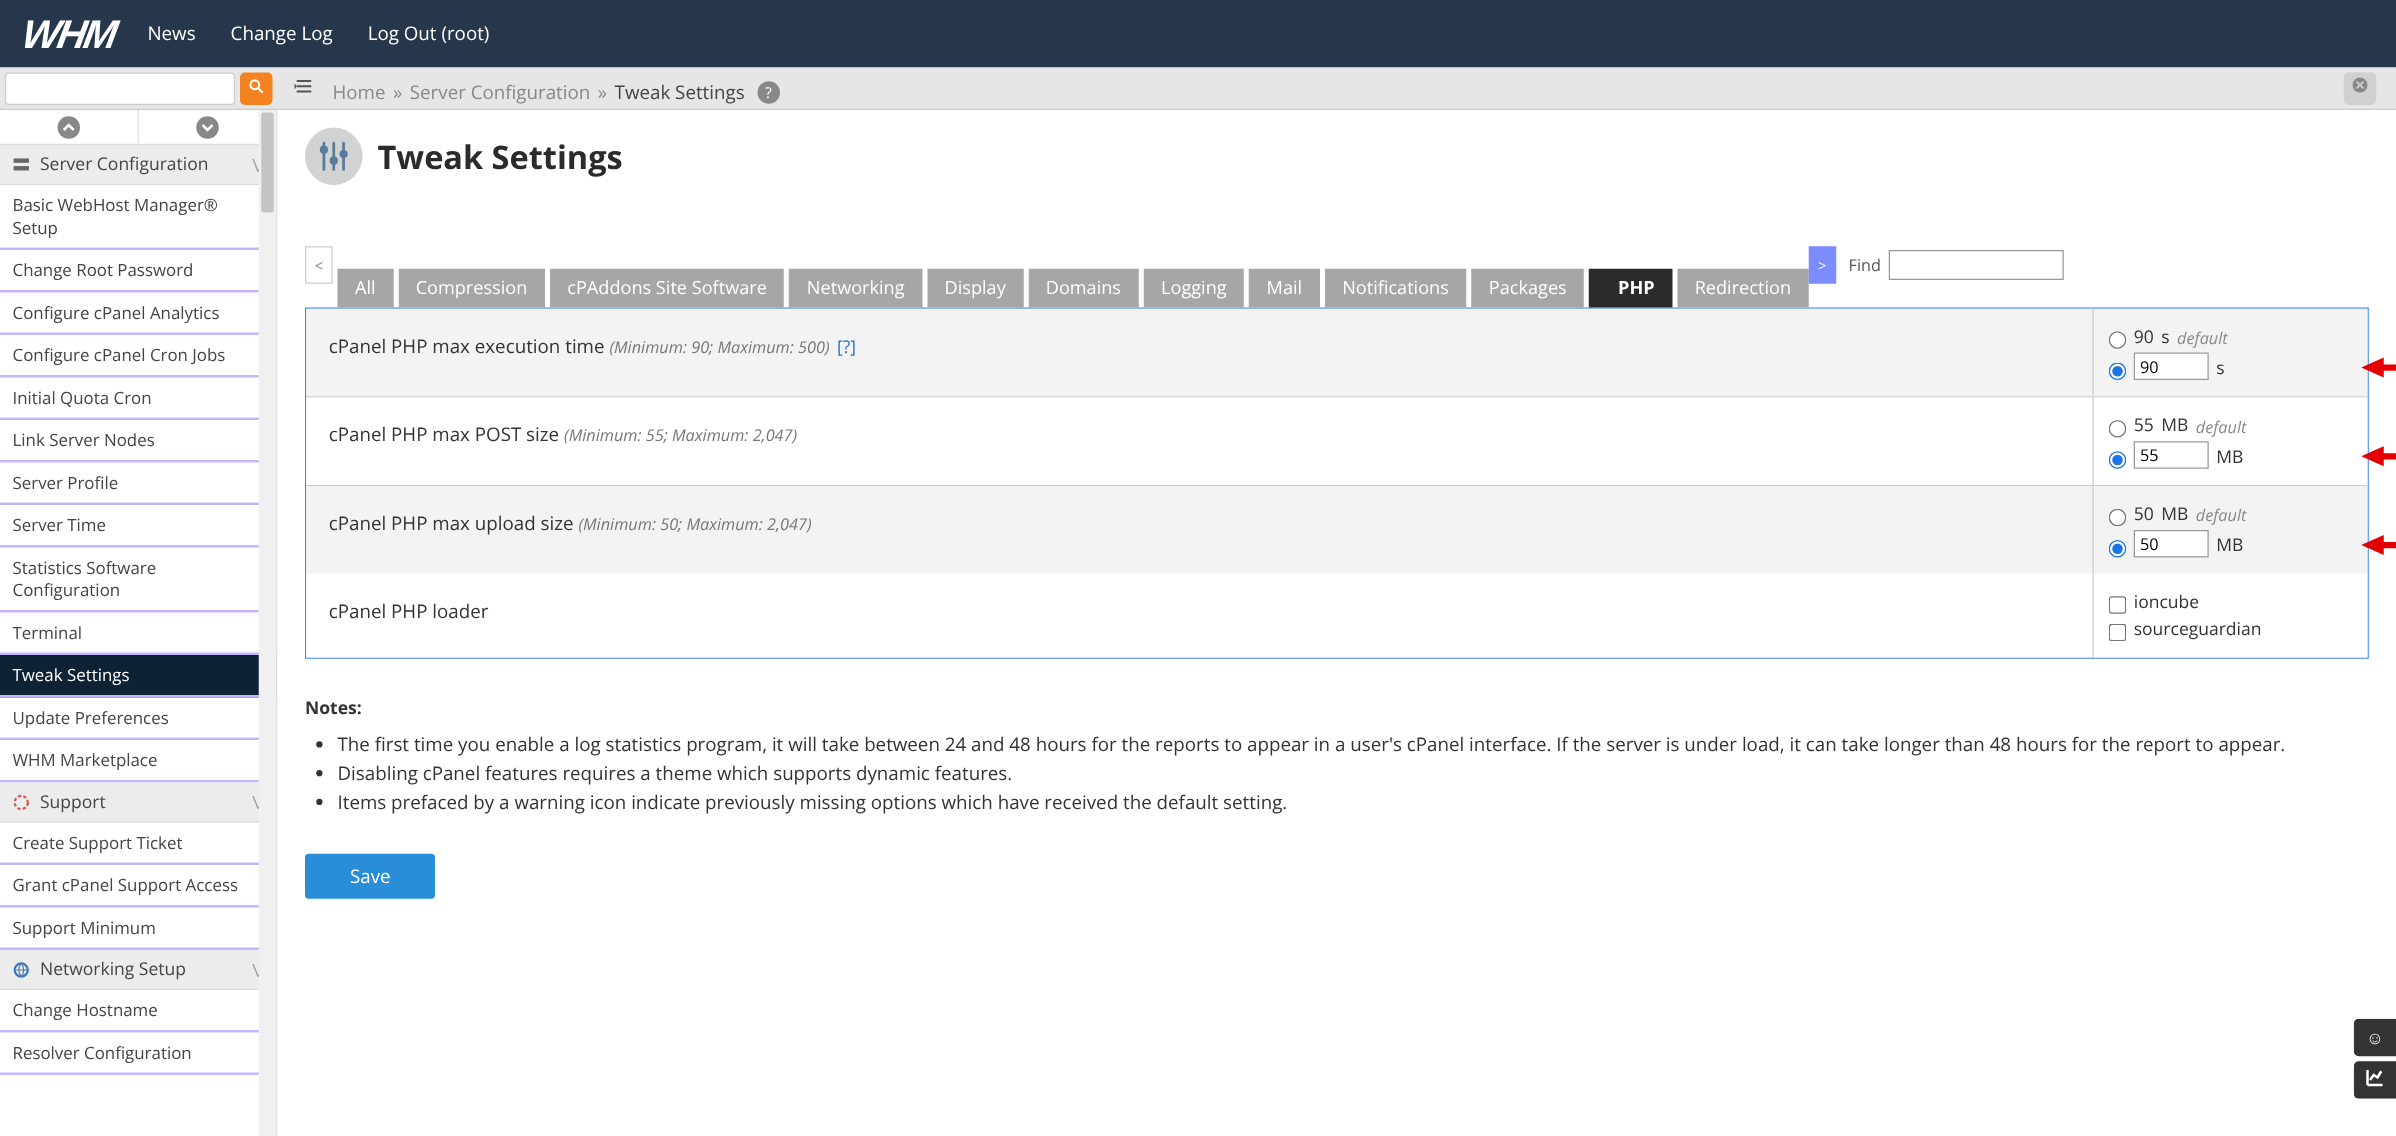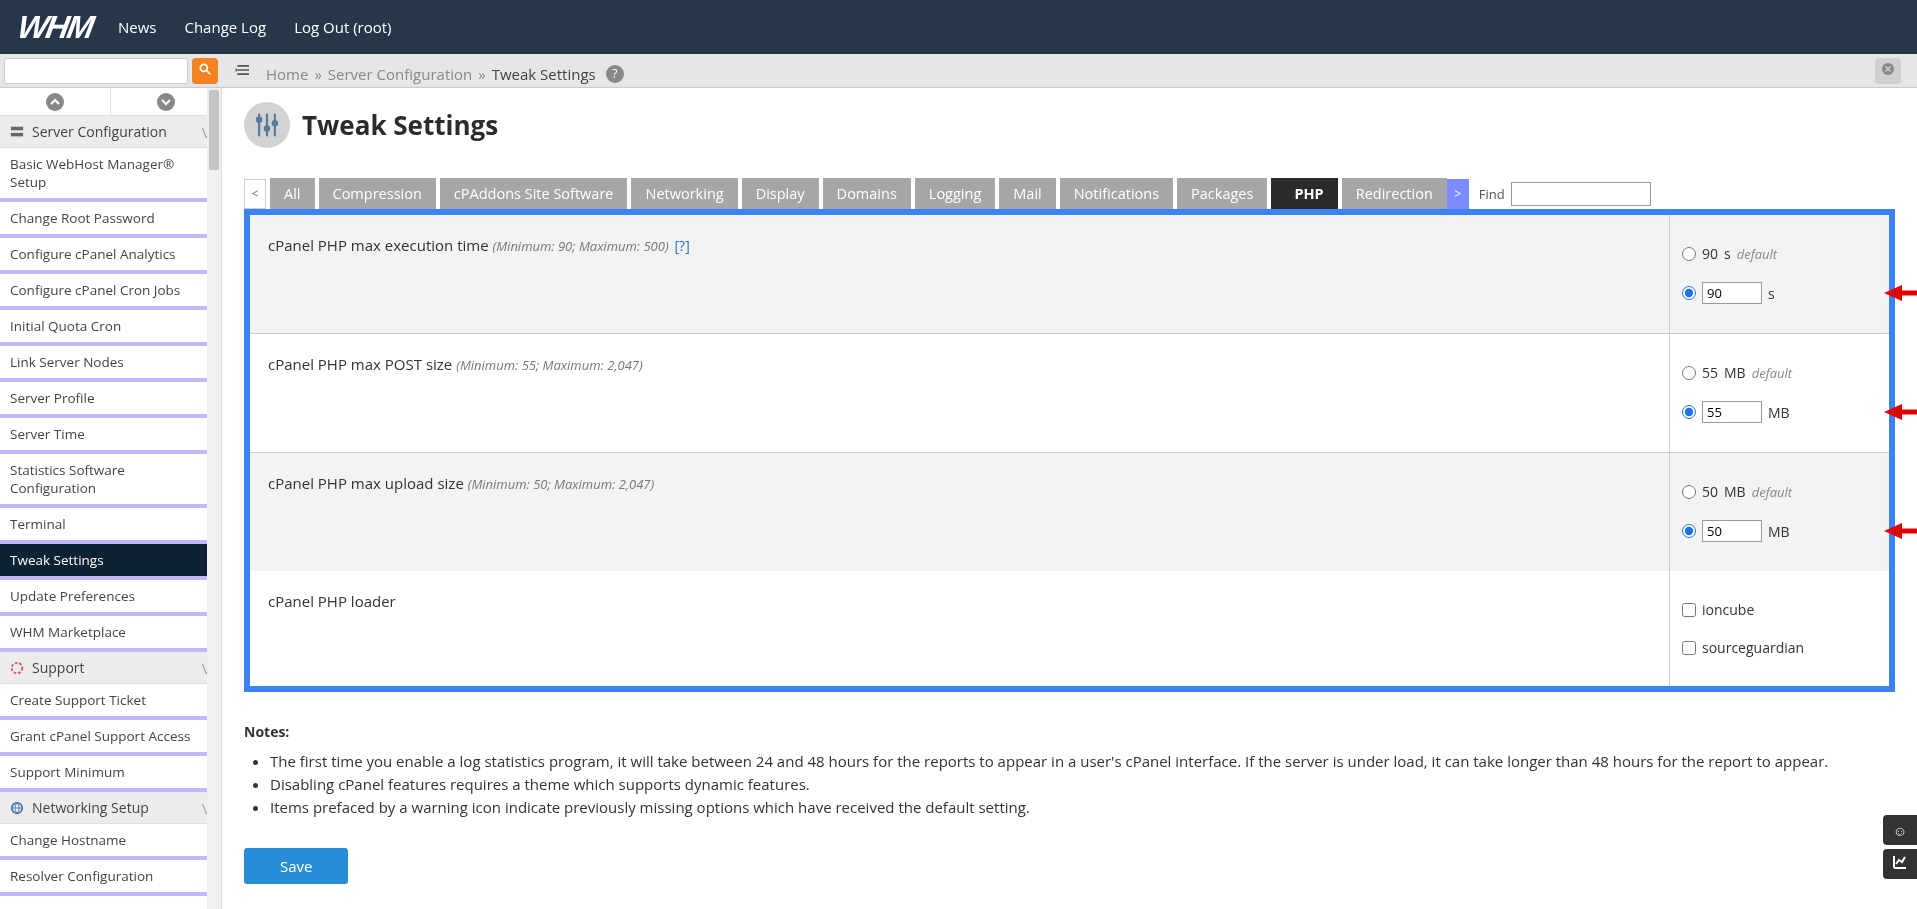--- a/index.html
+++ b/index.html
@@ -32,51 +32,51 @@
 .sidebar { width: 222px; background: #fff; border-right: 1px solid #ddd; overflow-y: auto; position: relative; }
 .sb-scroll { position: absolute; right: 0; top: 0; width: 14px; height: 100%; background: #f0f0f0; }
 .sb-scroll-thumb { width: 10px; height: 80px; background: #c4c4c4; border-radius: 2px; margin: 2px auto 0; }
 .sb-arrows { display: flex; height: 28px; border-bottom: 1px solid #ddd; }
 .sb-arrows > div { flex: 1; display: flex; align-items: center; justify-content: center; border-right: 1px solid #ddd; cursor: pointer; }
 .sb-arrows > div:last-child { border-right: none; }
 .sb-arrow-circle { width: 18px; height: 18px; border-radius: 50%; background: #888; display: flex; align-items: center; justify-content: center; }
 .sb-cat { background: #ececec; padding: 6px 10px; font-size: 14px; color: #444; border-bottom: 1px solid #ddd; display: flex; align-items: center; gap: 8px; cursor: pointer; }
 .sb-cat .chev { margin-left: auto; color: #999; font-size: 11px; }
 .sb-cat-icon { width: 14px; height: 14px; display: inline-flex; align-items: center; justify-content: center; }
-.sb-item { padding: 7px 10px; font-size: 13.5px; color: #444; border-bottom: 4px solid #c4b5fd; cursor: pointer; }
+.sb-item { padding: 7px 10px; font-size: 13.5px; color: #444; border-bottom: 2px solid #c4b5fd; cursor: pointer; }
 .sb-item.active { background: #0d2235; color: #fff; }
 
 
 .main { flex: 1; background: #fff; padding: 14px 22px 22px 22px; overflow: visible; position: relative; }
 .page-header { display: flex; align-items: center; gap: 12px; margin-bottom: 30px; }
 .page-icon { width: 46px; height: 46px; border-radius: 50%; background: #d2d2d2; display: flex; align-items: center; justify-content: center; }
 .page-icon svg { width: 28px; height: 28px; }
 .page-title { font-size: 26px; font-weight: 700; color: #2b2b2b; }
 
 
 .tabsrow { display: flex; align-items: center; gap: 0; margin-bottom: 0; }
 .tab-nav { width: 22px; height: 30px; background: #fff; border: 1px solid #ccc; color: #777; display: flex; align-items: center; justify-content: center; font-size: 12px; cursor: pointer; }
 .tab-nav.right { background: #7b8cff; color: #fff; border: none; }
 .tab { background: #a6a6a6; color: #fff; padding: 6px 14px; font-size: 14.5px; border: none; margin-left: 4px; cursor: pointer; }
 .tab:first-of-type { margin-left: 4px; }
 .tab.active { background: #2b2b2b; font-weight: 700; padding-left: 23px; }
 .find-lbl { margin-left: 10px; font-size: 13px; color: #555; }
 .find-input { margin-left: 6px; height: 24px; width: 140px; border: 1px solid #999; padding: 0 4px; font-size: 13px; }
 
 
-.settings-box { border: 6px solid #3b82f6; margin-top: 0; }
+.settings-box { border: 1px solid #3b82f6; margin-top: 0; }
 .setting-row { display: flex; border-bottom: 1px solid #ccc; }
 .setting-row:last-child { border-bottom: none; }
 .setting-row:nth-child(odd) { background: #f3f3f3; }
 .setting-row:nth-child(even) { background: #fff; }
 .setting-label { flex: 1; padding: 20px 18px; font-size: 15px; color: #333; }
 .setting-label .hint { color: #777; font-style: italic; font-size: 13px; }
 .setting-label .qmark { color: #2a6fc9; font-size: 14px; margin-left: 2px; }
 .setting-ctrl { width: 220px; border-left: 1px solid #ccc; padding: 10px 12px; font-size: 14px; color: #333; position: relative; }
-.opt-line { display: flex; align-items: center; gap: 6px; margin: 19px 0; }
+.opt-line { display: flex; align-items: flex-end; gap: 6px; margin: 3px 0; }
 .opt-line input[type=radio], .opt-line input[type=checkbox] { accent-color: #1a73e8; width: 14px; height: 14px; }
 .opt-line .numbox { width: 60px; height: 22px; border: 1px solid #999; font-size: 13px; padding: 0 4px; }
 .opt-line .unit { font-size: 14px; }
 .opt-line .dflt { color: #888; font-style: italic; font-size: 13px; }
 .red-arrow { position: absolute; right: -80px; width: 85px; height: 20px; pointer-events: none; }
 .red-arrow svg { width: 100%; height: 100%; }
 
 
 .notes-h { font-weight: 700; margin: 30px 0 10px 0; font-size: 14px; }
 .notes-list { margin-left: 26px; font-size: 15px; color: #333; }
@@ -233,21 +233,21 @@
               <circle cx="25" cy="14" r="2.5" fill="#5a7a9a"></circle>
             </g>
           </svg>
       </div>
       <h1 class="page-title">Tweak Settings</h1>
     </div>
 
     
     <div class="tabsrow">
       <div class="tab-nav">&lt;</div>
-      <div id="tabs-container" style="display:flex;">
+      <div id="tabs-container" style="display:flex;margin-top:37px;">
           <button class="tab">All</button>
           <button class="tab">Compression</button>
           <button class="tab">cPAddons Site Software</button>
           <button class="tab">Networking</button>
           <button class="tab">Display</button>
           <button class="tab">Domains</button>
           <button class="tab">Logging</button>
           <button class="tab">Mail</button>
           <button class="tab">Notifications</button>
           <button class="tab">Packages</button>

